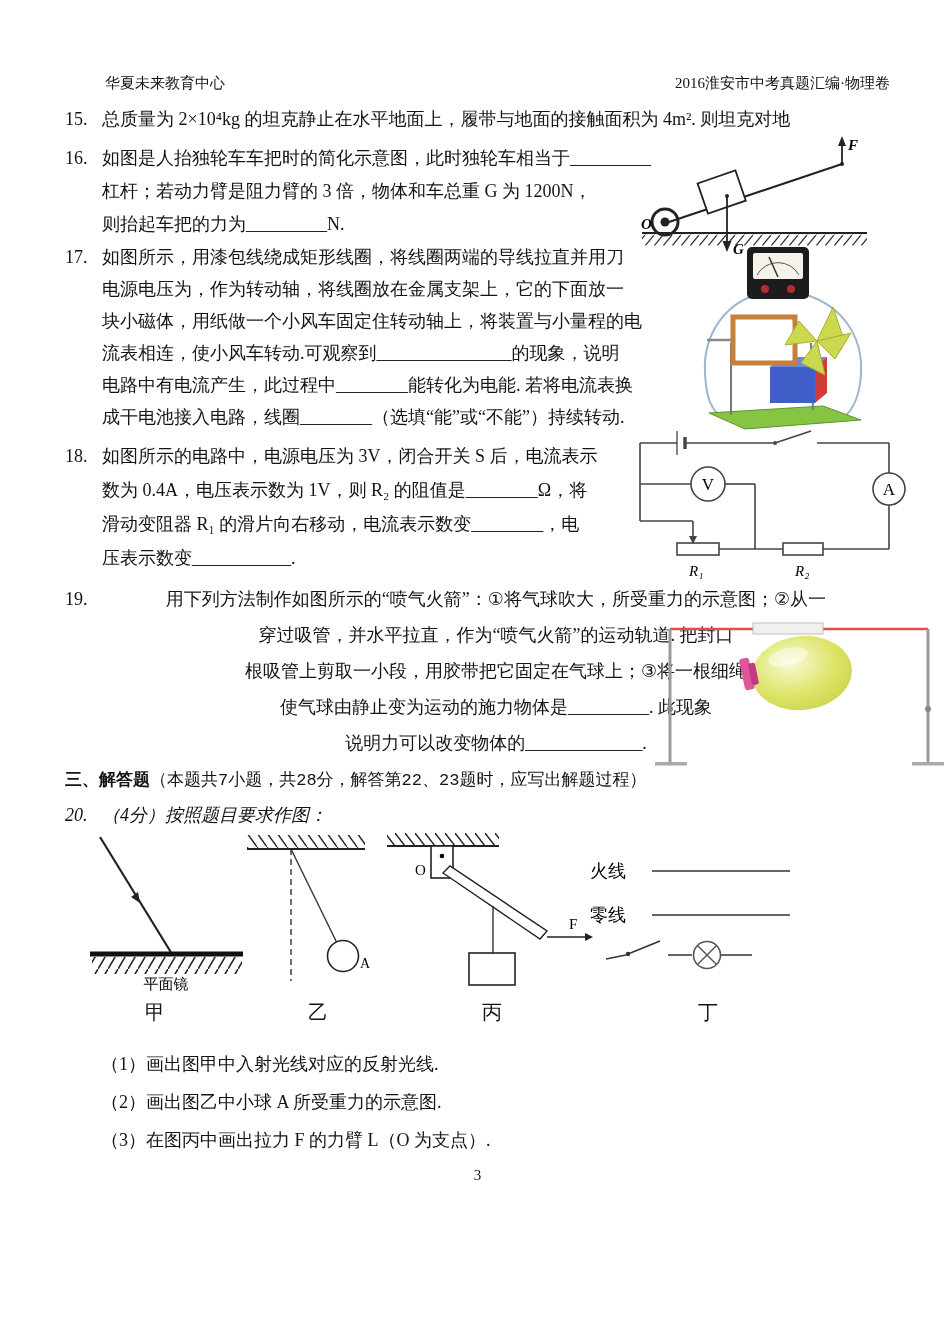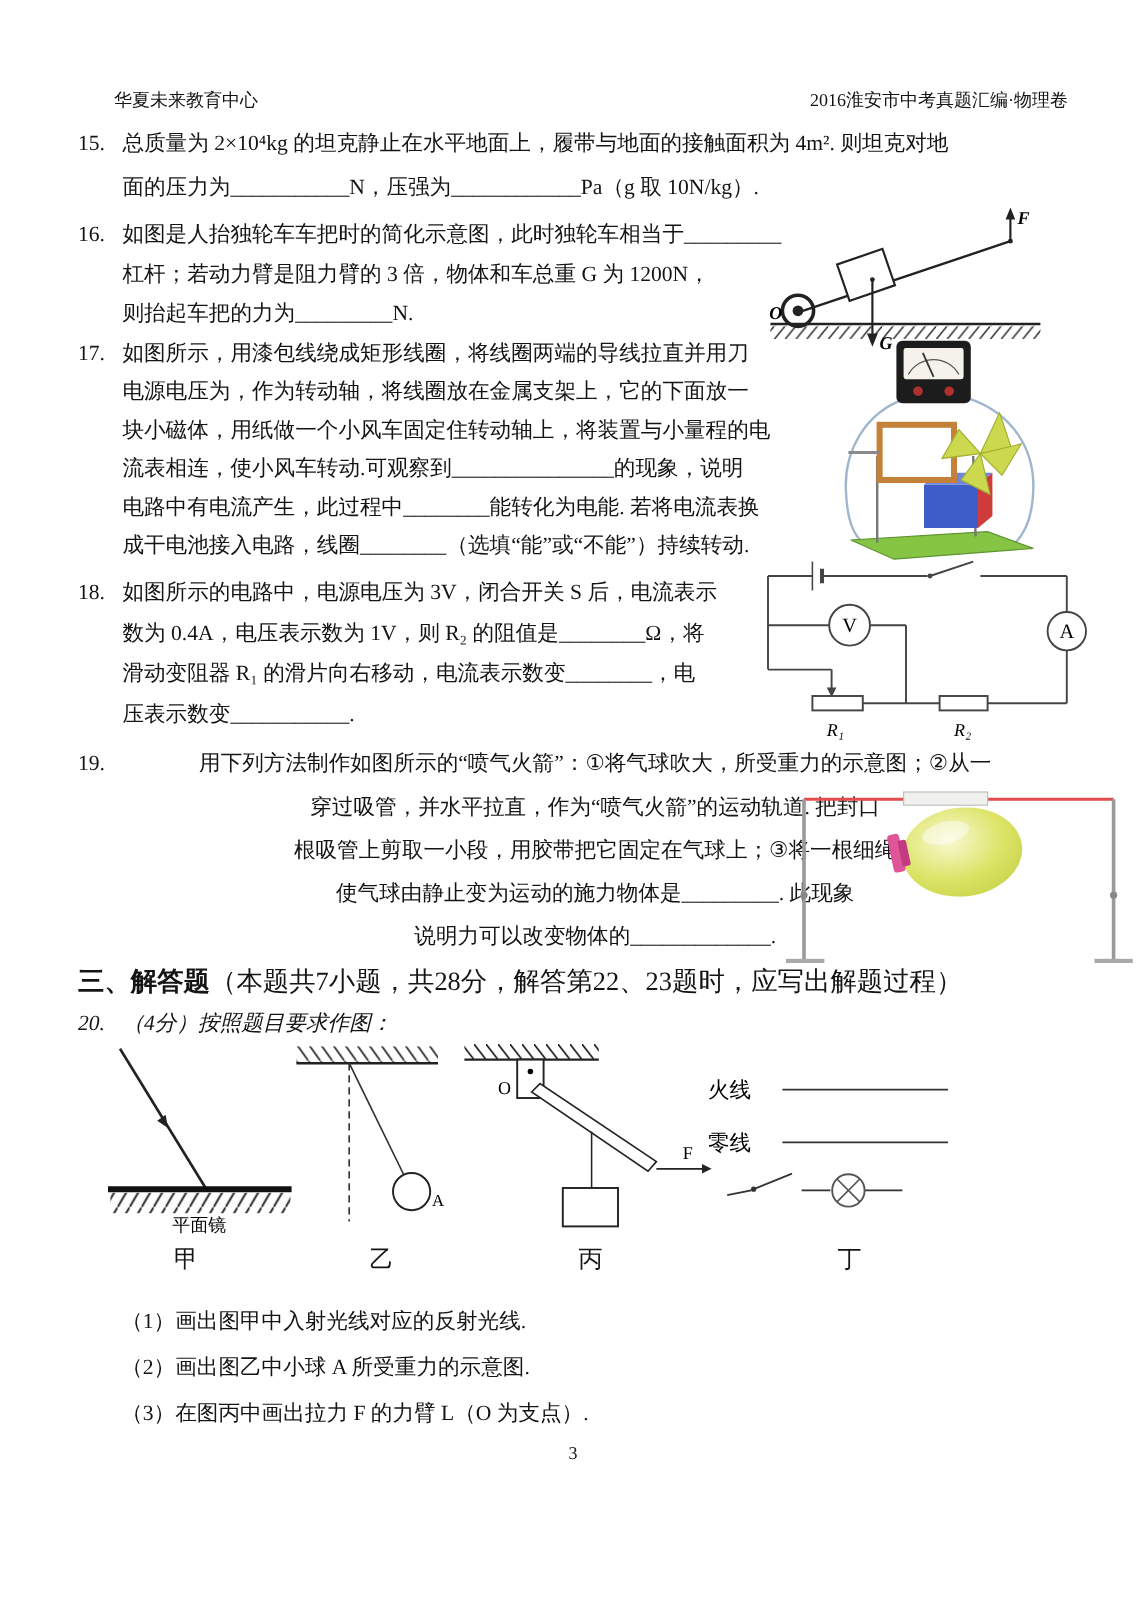--- a/index.html
+++ b/index.html
@@ -3,35 +3,35 @@
 <meta charset="utf-8">
 <style>
   html,body{margin:0;padding:0;background:#ffffff;}
   .page{
     width:950px;height:1344px;position:relative;background:#fff;
     font-family:"Liberation Serif","DejaVu Serif","DejaVu Sans",serif;
     color:#141414;font-size:18px;overflow:hidden;
   }
   .content{padding:0 60px 0 65px;}
   .header{display:flex;justify-content:space-between;padding-top:74px;font-size:15px;}
-  .header .hleft{margin-left:30px;}
+  .header .hleft{margin-left:40px;}
   .question{position:relative;padding-left:37px;}
   .qnum{position:absolute;left:0;top:0;line-height:var(--lh,36px);}
   .qline{line-height:var(--lh,36px);white-space:nowrap;}
   .q15{--lh:37px;margin-top:8px;}
   .q16{--lh:33px;margin-top:4px;}
   .q17{--lh:32px;}
   .q18{--lh:34px;margin-top:6px;}
   .q19{--lh:36px;margin-top:6px;text-align:center;}
   .figabs{position:absolute;}
   .fig16{right:18px;top:-6px;}
   .fig17{right:20px;top:4px;}
   .fig18{right:-32px;top:-10px;}
   .fig19{right:-55px;top:32px;}
-  .sec{margin-top:6px;line-height:28px;font-size:22px;white-space:nowrap;}
+  .sec{margin-top:6px;line-height:28px;font-size:17px;white-space:nowrap;font-family:Liberation Mono, monospace;}
   .sec .secbold{font-weight:bold;}
   .q20line{margin-top:6px;line-height:28px;position:relative;padding-left:37px;white-space:nowrap;font-style:italic;}
   .q20line .qnum{line-height:28px;}
   .figrow{position:relative;height:212px;margin-top:4px;}
   .figrow .figitem{position:absolute;}
   .figcaption{position:absolute;top:166px;font-size:20px;}
   .cap-jia{left:80px;}
   .cap-yi{left:243px;}
   .cap-bing{left:417px;}
   .cap-ding{left:633px;}
@@ -47,21 +47,20 @@
   <div class="content">
 
     <div class="header">
       <span class="hleft">华夏未来教育中心</span>
       <span class="hright">2016淮安市中考真题汇编·物理卷</span>
     </div>
 
     <div class="question q15">
       <span class="qnum">15.</span>
       <div class="qline">总质量为 2×10⁴kg 的坦克静止在水平地面上，履带与地面的接触面积为 4m². 则坦克对地</div>
-      <div class="qline">面的压力为___________N，压强为____________Pa（g 取 10N/kg）.</div>
     </div>
 
     <div class="question q16">
       <span class="qnum">16.</span>
       <div class="qline">如图是人抬独轮车车把时的简化示意图，此时独轮车相当于_________</div>
       <div class="qline">杠杆；若动力臂是阻力臂的 3 倍，物体和车总重 G 为 1200N，</div>
       <div class="qline">则抬起车把的力为_________N.</div>
       <svg class="figabs fig16" width="245" height="122" viewBox="0 0 245 122">
         <defs>
           <pattern id="h-g16" patternUnits="userSpaceOnUse" width="9" height="11">

